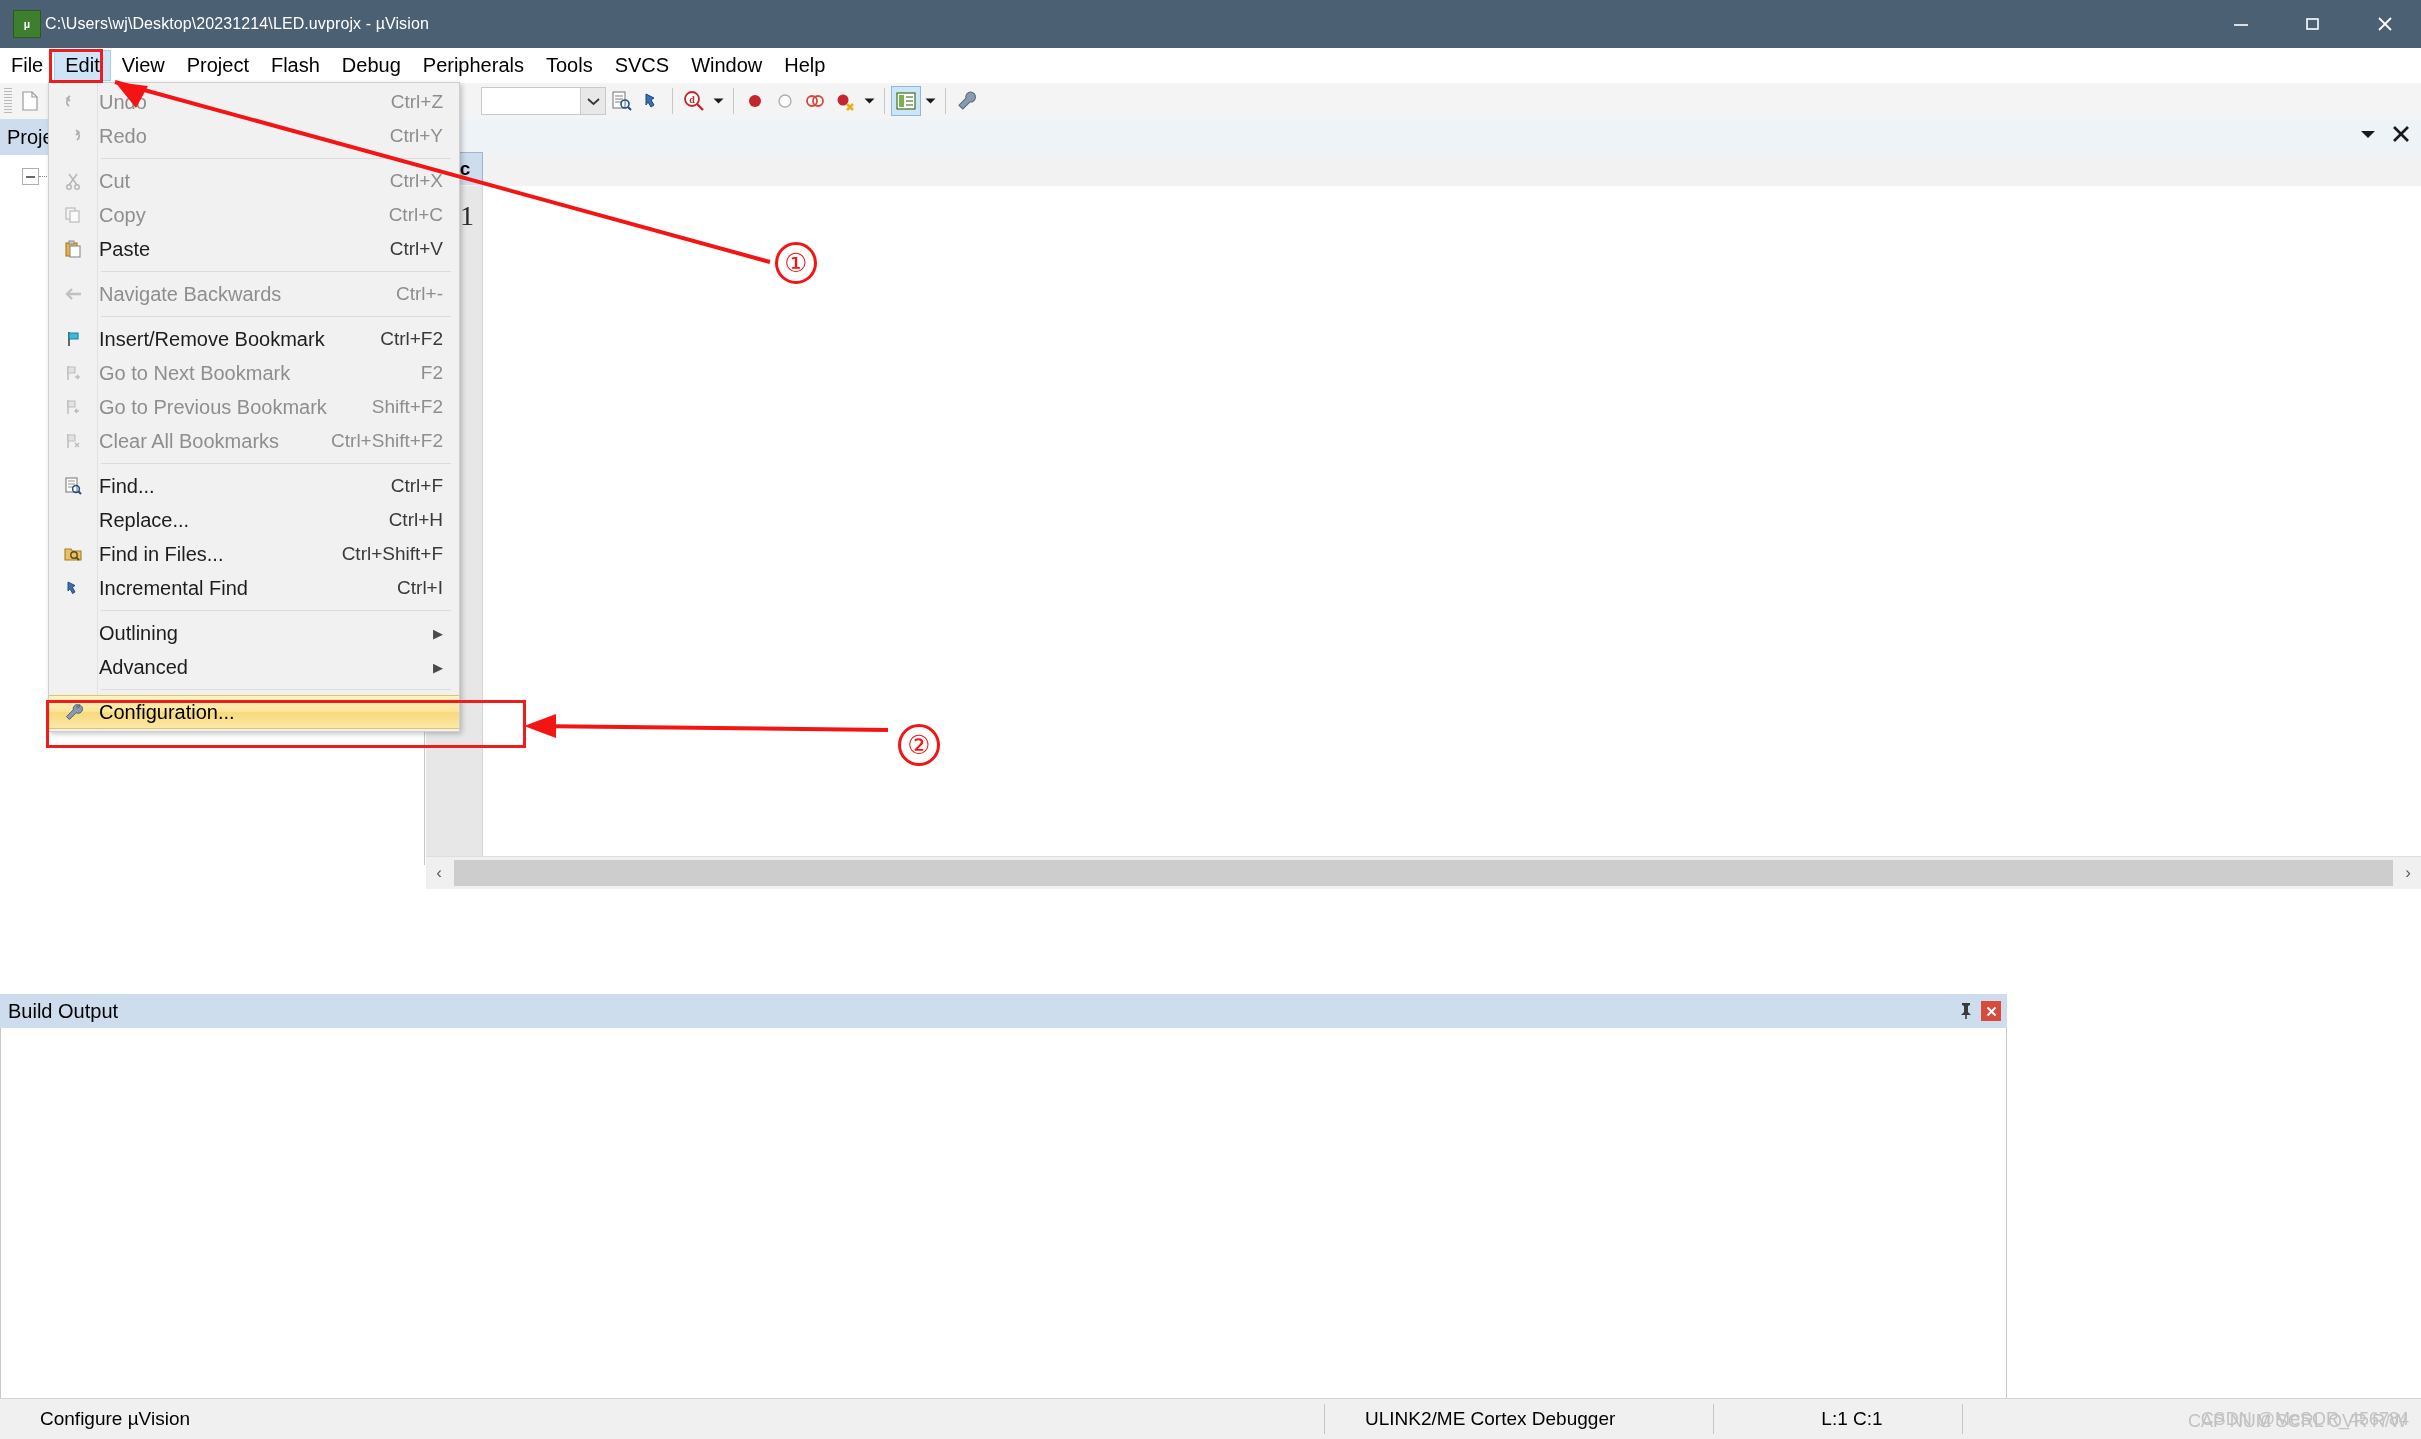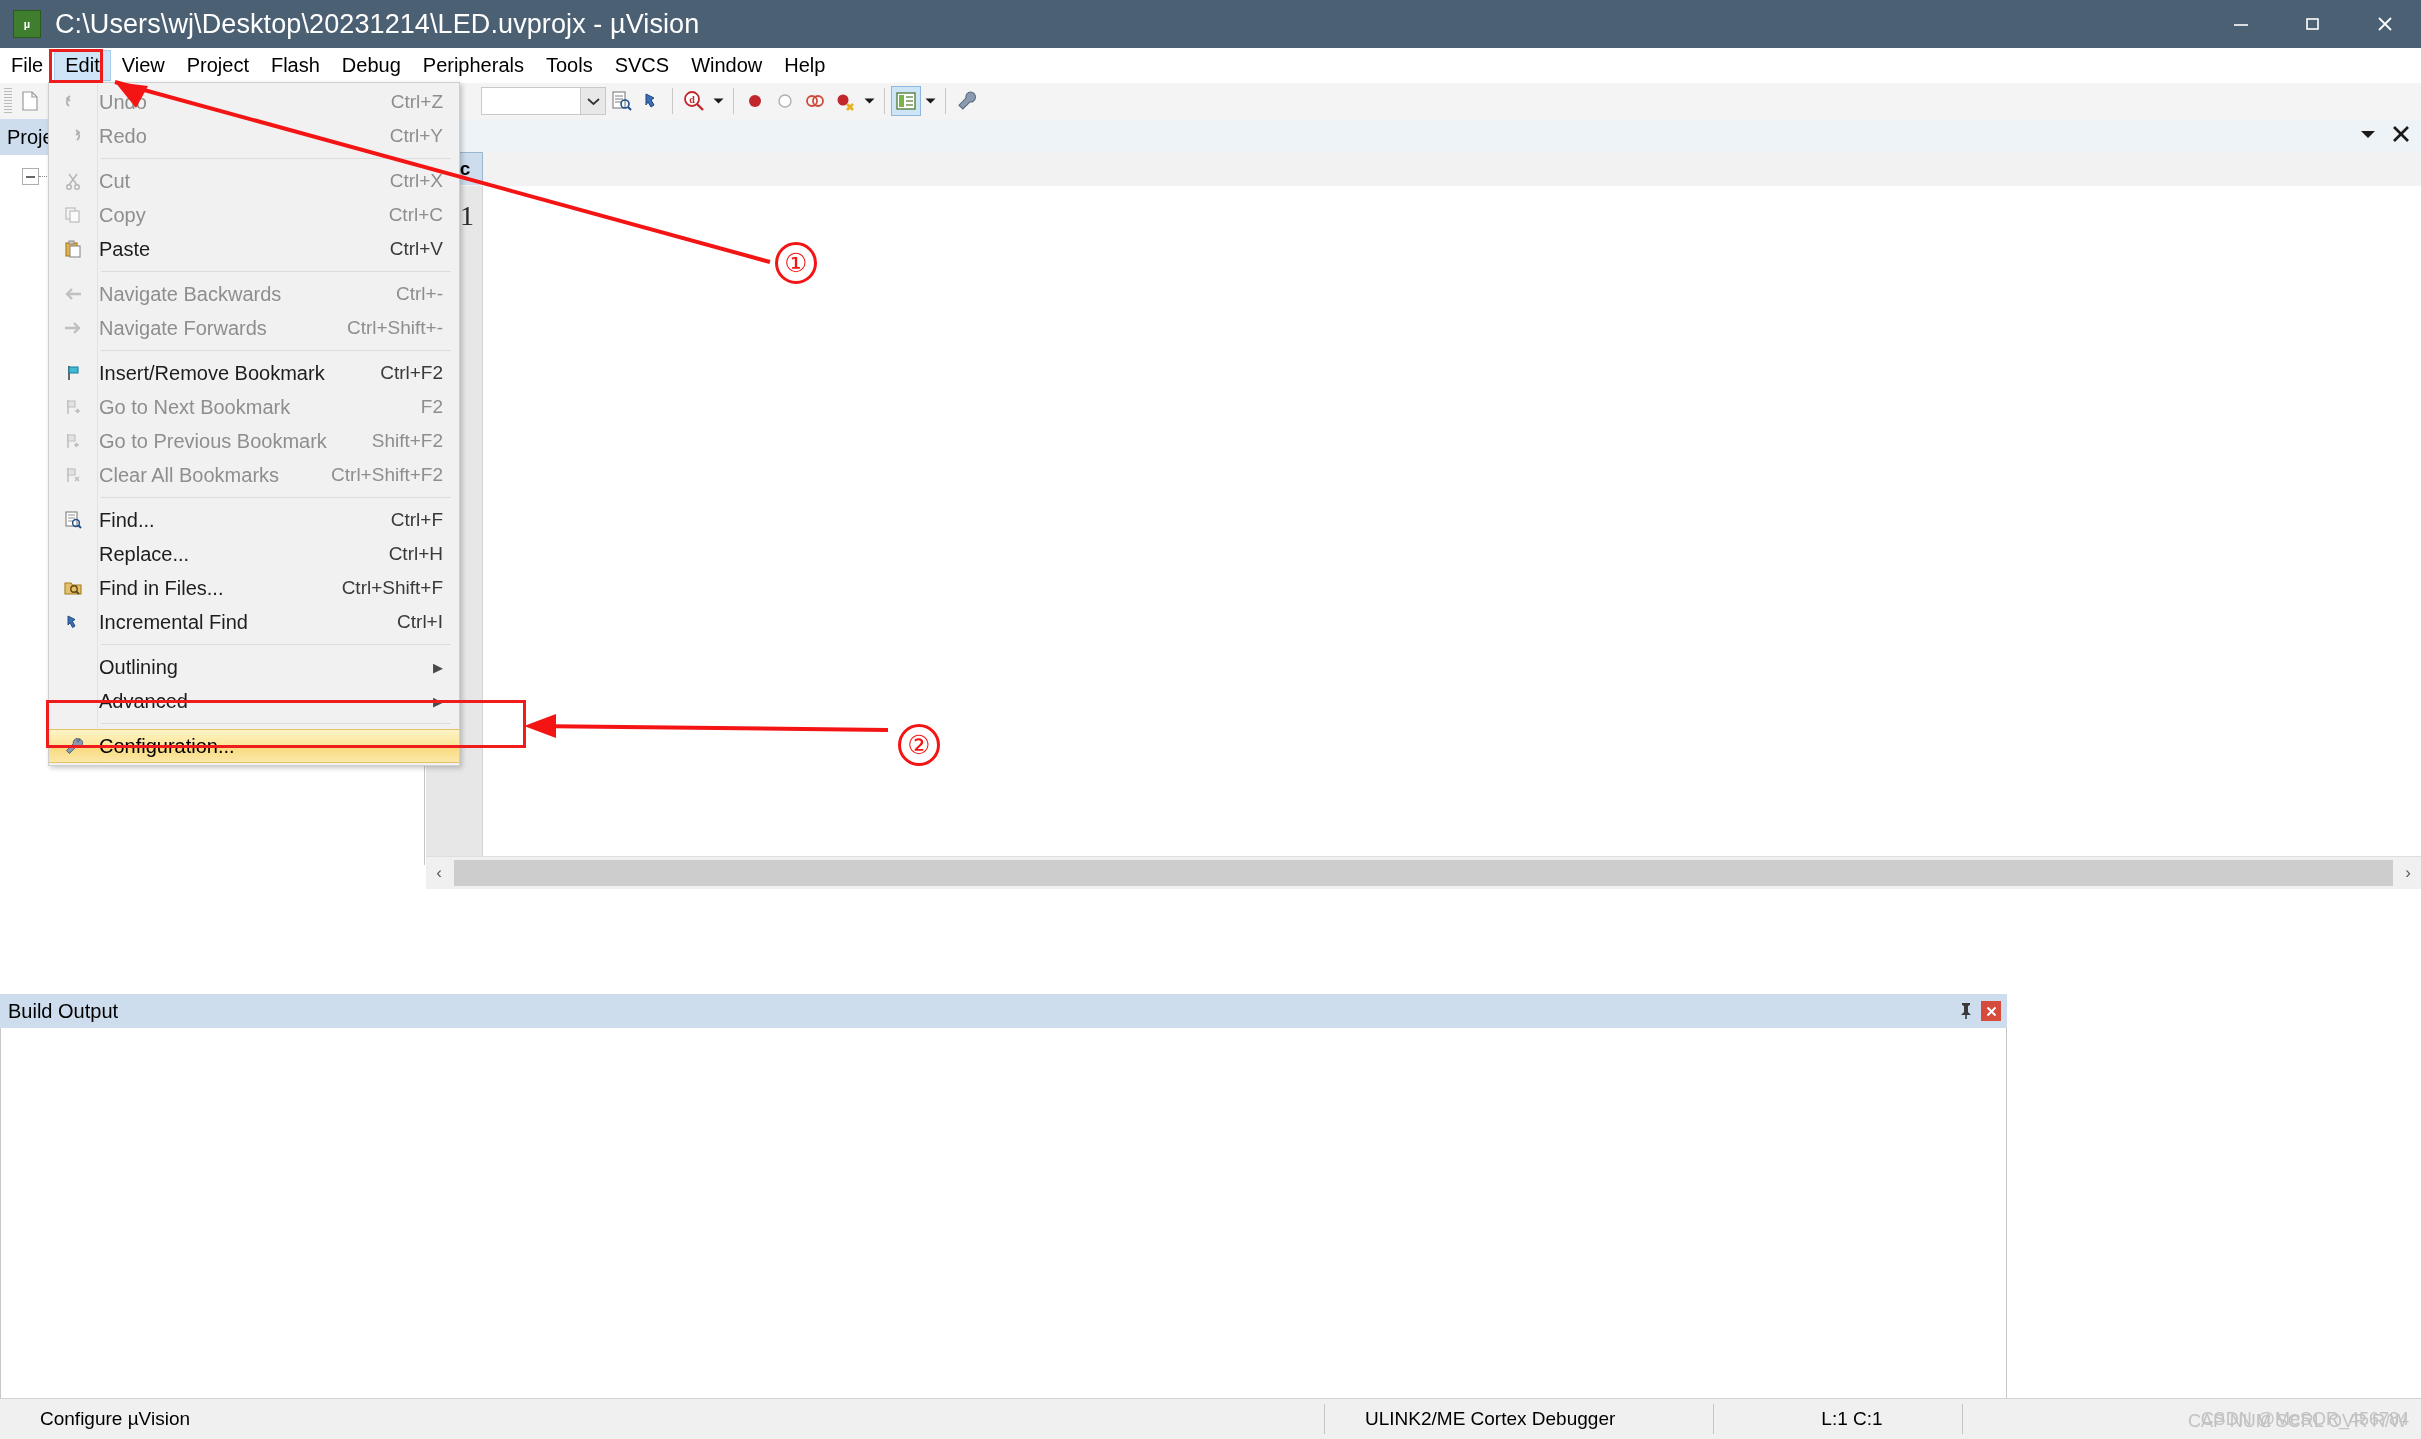--- a/index.html
+++ b/index.html
@@ -34,22 +34,22 @@
     font-size: 13px;
     font-weight: bold;
     display: flex;
     align-items: center;
     justify-content: center;
     line-height: 1;
     box-sizing: border-box;
   }
   .title-text {
     color: #ffffff;
-    font-size: 27px;
-    margin-left: 14px;
+    font-size: 16px;
+    margin-left: 4px;
     white-space: nowrap;
     letter-spacing: 0.1px;
     text-align: right;
   }
   .title-buttons {
     margin-left: auto;
     display: flex;
     height: 48px;
   }
   .title-btn {
@@ -845,29 +845,20 @@
   <div class="dd-item disabled">
     <span class="dd-icon">
       <svg width="20" height="14" viewBox="0 0 20 14">
           <path d="M18 7H5M9 2L4 7l5 5" fill="none" stroke="#c0c0c0" stroke-width="2.4"></path>
         </svg>
     </span>
     <span class="dd-label">Navigate Backwards</span>
     <span class="dd-short">Ctrl+-</span>
   </div>
 
-  <div class="dd-item disabled">
-    <span class="dd-icon">
-      <svg width="20" height="14" viewBox="0 0 20 14">
-          <path d="M2 7h13M11 2l5 5-5 5" fill="none" stroke="#c0c0c0" stroke-width="2.4"></path>
-        </svg>
-    </span>
-    <span class="dd-label">Navigate Forwards</span>
-    <span class="dd-short">Ctrl+Shift+-</span>
-  </div>
 
   <div class="dd-sep"></div>
 
   <div class="dd-item">
     <span class="dd-icon">
       <svg width="18" height="18" viewBox="0 0 18 18">
           <line x1="5" y1="2" x2="5" y2="16" stroke="#3a3a3a" stroke-width="1.5"></line>
           <path d="M5 3h9v6H5z" fill="#3fb9d8" stroke="#1c7f99" stroke-width="1.1"></path>
         </svg>
     </span>

